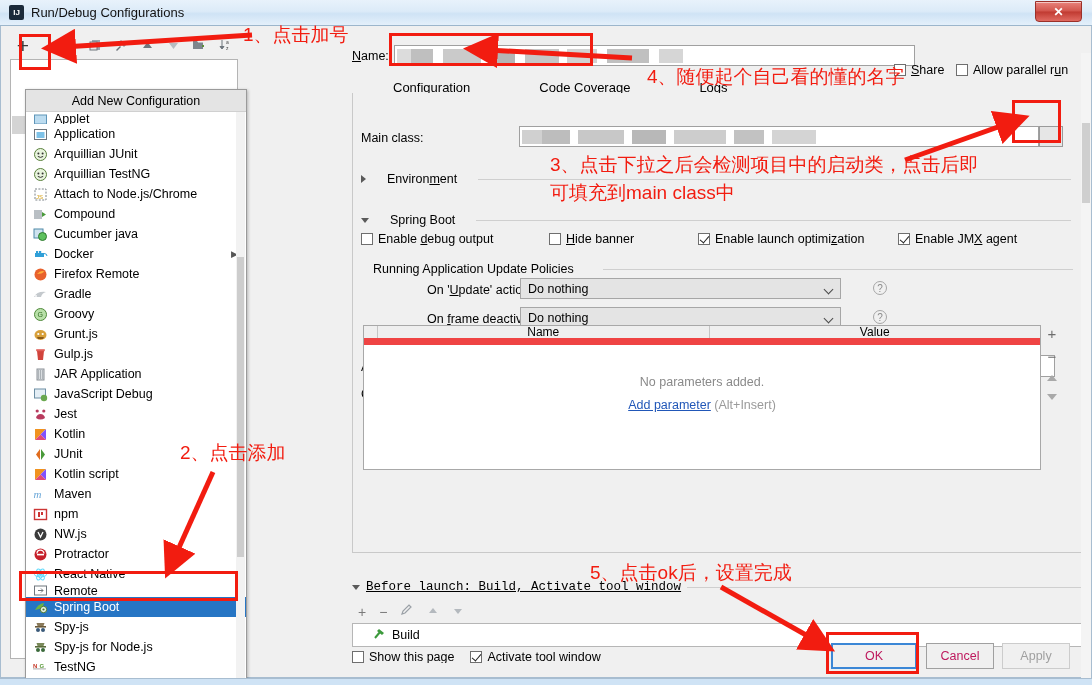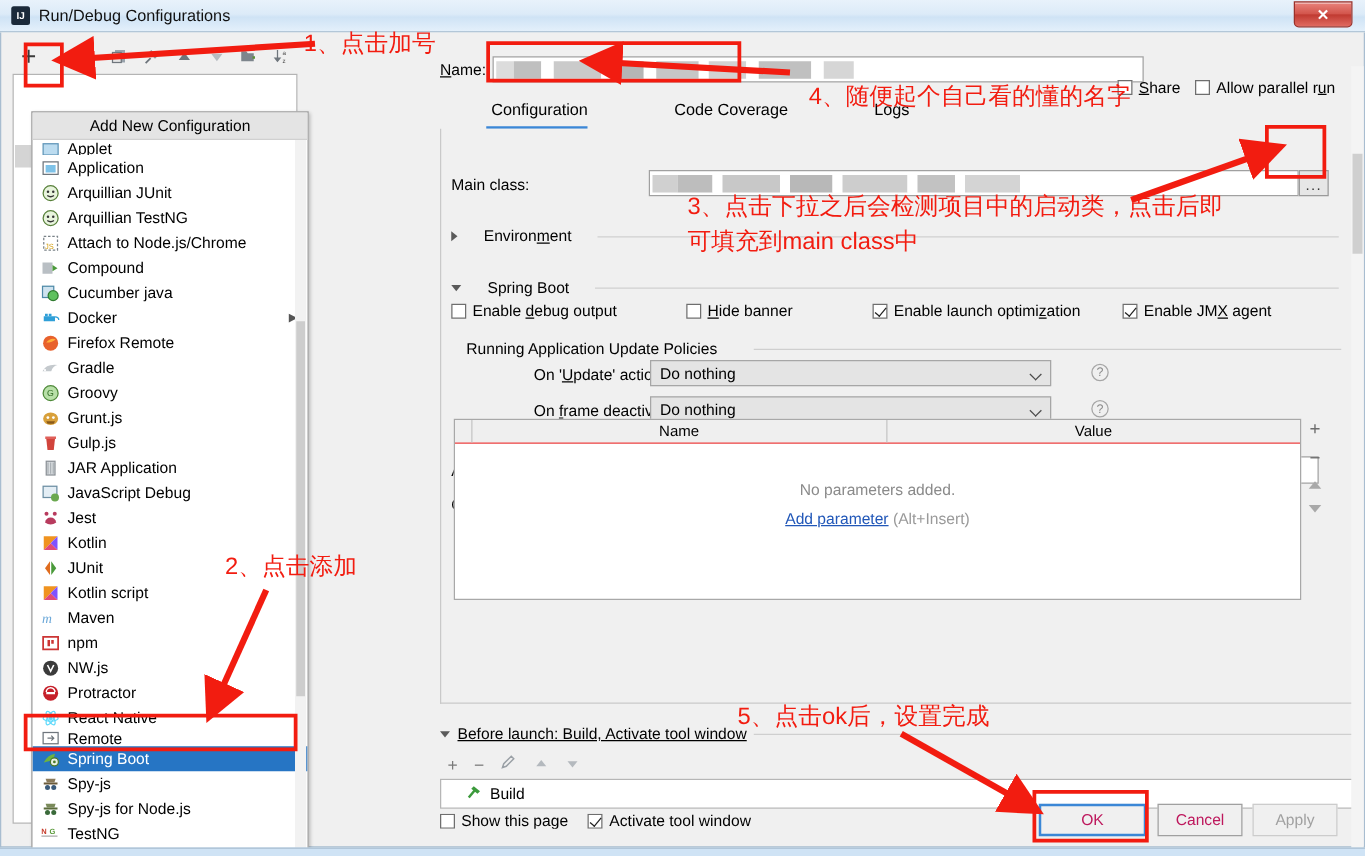--- a/index.html
+++ b/index.html
@@ -138,21 +138,21 @@
   }
   .tab{
     padding:3px 14px 7px 4px; font-size:13px; color:#000; position:relative; margin-right:14px;margin-left:37px;
   }
   .tab.active:after{
     content:""; position:absolute; left:0; right:14px; bottom:-1px; height:2px; background:#3b87d6;
   }
 
   
   .content{
-    position:absolute; left:6px; top:72px; width:732px; height:460px;
+    position:absolute; left:6px; top:62px; width:732px; height:460px;
     background:#f0f0f0; border:1px solid #c9c9c9; border-top:none;
   }
   .mainclass-label{ position:absolute; left:8px; top:38px; font-size:12.5px; }
   .mainclass-input{
     position:absolute; left:166px; top:33px; width:520px; height:21px;
     background:#fff; border:1px solid #a0a0a0;
   }
   .mainclass-btn{
     position:absolute; left:686px; top:33px; width:24px; height:21px;
     background:#e6e6e6; border:1px solid #9a9a9a;
@@ -181,41 +181,41 @@
   .textfield{
     position:absolute; height:22px; background:#fff; border:1px solid #a0a0a0;
   }
 
   
   .ptable{
     position:absolute; left:10px; top:232px; width:678px; height:145px;
     background:#fff; border:1px solid #a8a8a8;
   }
   .pt-head{
-    height:19px; background:#efefef; border-bottom:1px solid #ef4444; display:flex; font-size:12px;
+    height:19px; background:#efefef; border-bottom:7px solid #ef4444; display:flex; font-size:12px;
   }
   .pt-head .c0{ width:14px; border-right:1px solid #c5c5c5; }
   .pt-head .c1{ flex:1; border-right:1px solid #c5c5c5; display:flex; align-items:center; justify-content:center; }
   .pt-head .c2{ flex:1; display:flex; align-items:center; justify-content:center; }
   .pt-body{ display:flex; flex-direction:column; align-items:center; padding-top:30px; gap:9px; }
   .pt-empty{ color:#8a8a8a; font-size:12.5px; }
   .pt-add{ font-size:12.5px; }
   .pt-add a{ color:#2157b8; }
   .pt-add em{ color:#9a9a9a; font-style:normal; }
   .ptable-side{
     position:absolute; left:688px; top:232px; width:22px; height:145px;
     display:flex; flex-direction:column; align-items:center; padding-top:4px; gap:13px;
     color:#6d6d6d;
   }
   .ptable-side span{ font-size:15px; line-height:10px; }
   .ptable-side .up{ width:0;height:0;border-bottom:6px solid #a9a9a9;border-left:5px solid transparent;border-right:5px solid transparent; }
   .ptable-side .dn{ width:0;height:0;border-top:6px solid #a9a9a9;border-left:5px solid transparent;border-right:5px solid transparent; }
 
   
-  .bl-row{ position:absolute; left:6px; top:548px; width:732px; height:16px; display:flex; align-items:center; gap:6px; }
+  .bl-row{ position:absolute; left:6px; top:548px; width:732px; height:16px; display:flex; align-items:center; gap:6px;font-family:Liberation Mono, monospace; }
   .bl-tools{ position:absolute; left:12px; top:572px; display:flex; align-items:center; gap:13px; color:#7a7a7a; font-size:14px; }
   .bl-list{
     position:absolute; left:6px; top:592px; width:732px; height:24px;
     background:#fff; border:1px solid #b6b6b6; display:flex; align-items:center; gap:6px; padding-left:20px;
   }
   .bl-bottom{ position:absolute; left:6px; top:620px; display:flex; align-items:center; gap:16px; height:12px; overflow:hidden; }
 
   
   .btn{
     position:absolute; height:26px; border:1px solid #a0a0a0; background:#f0f0f0;

